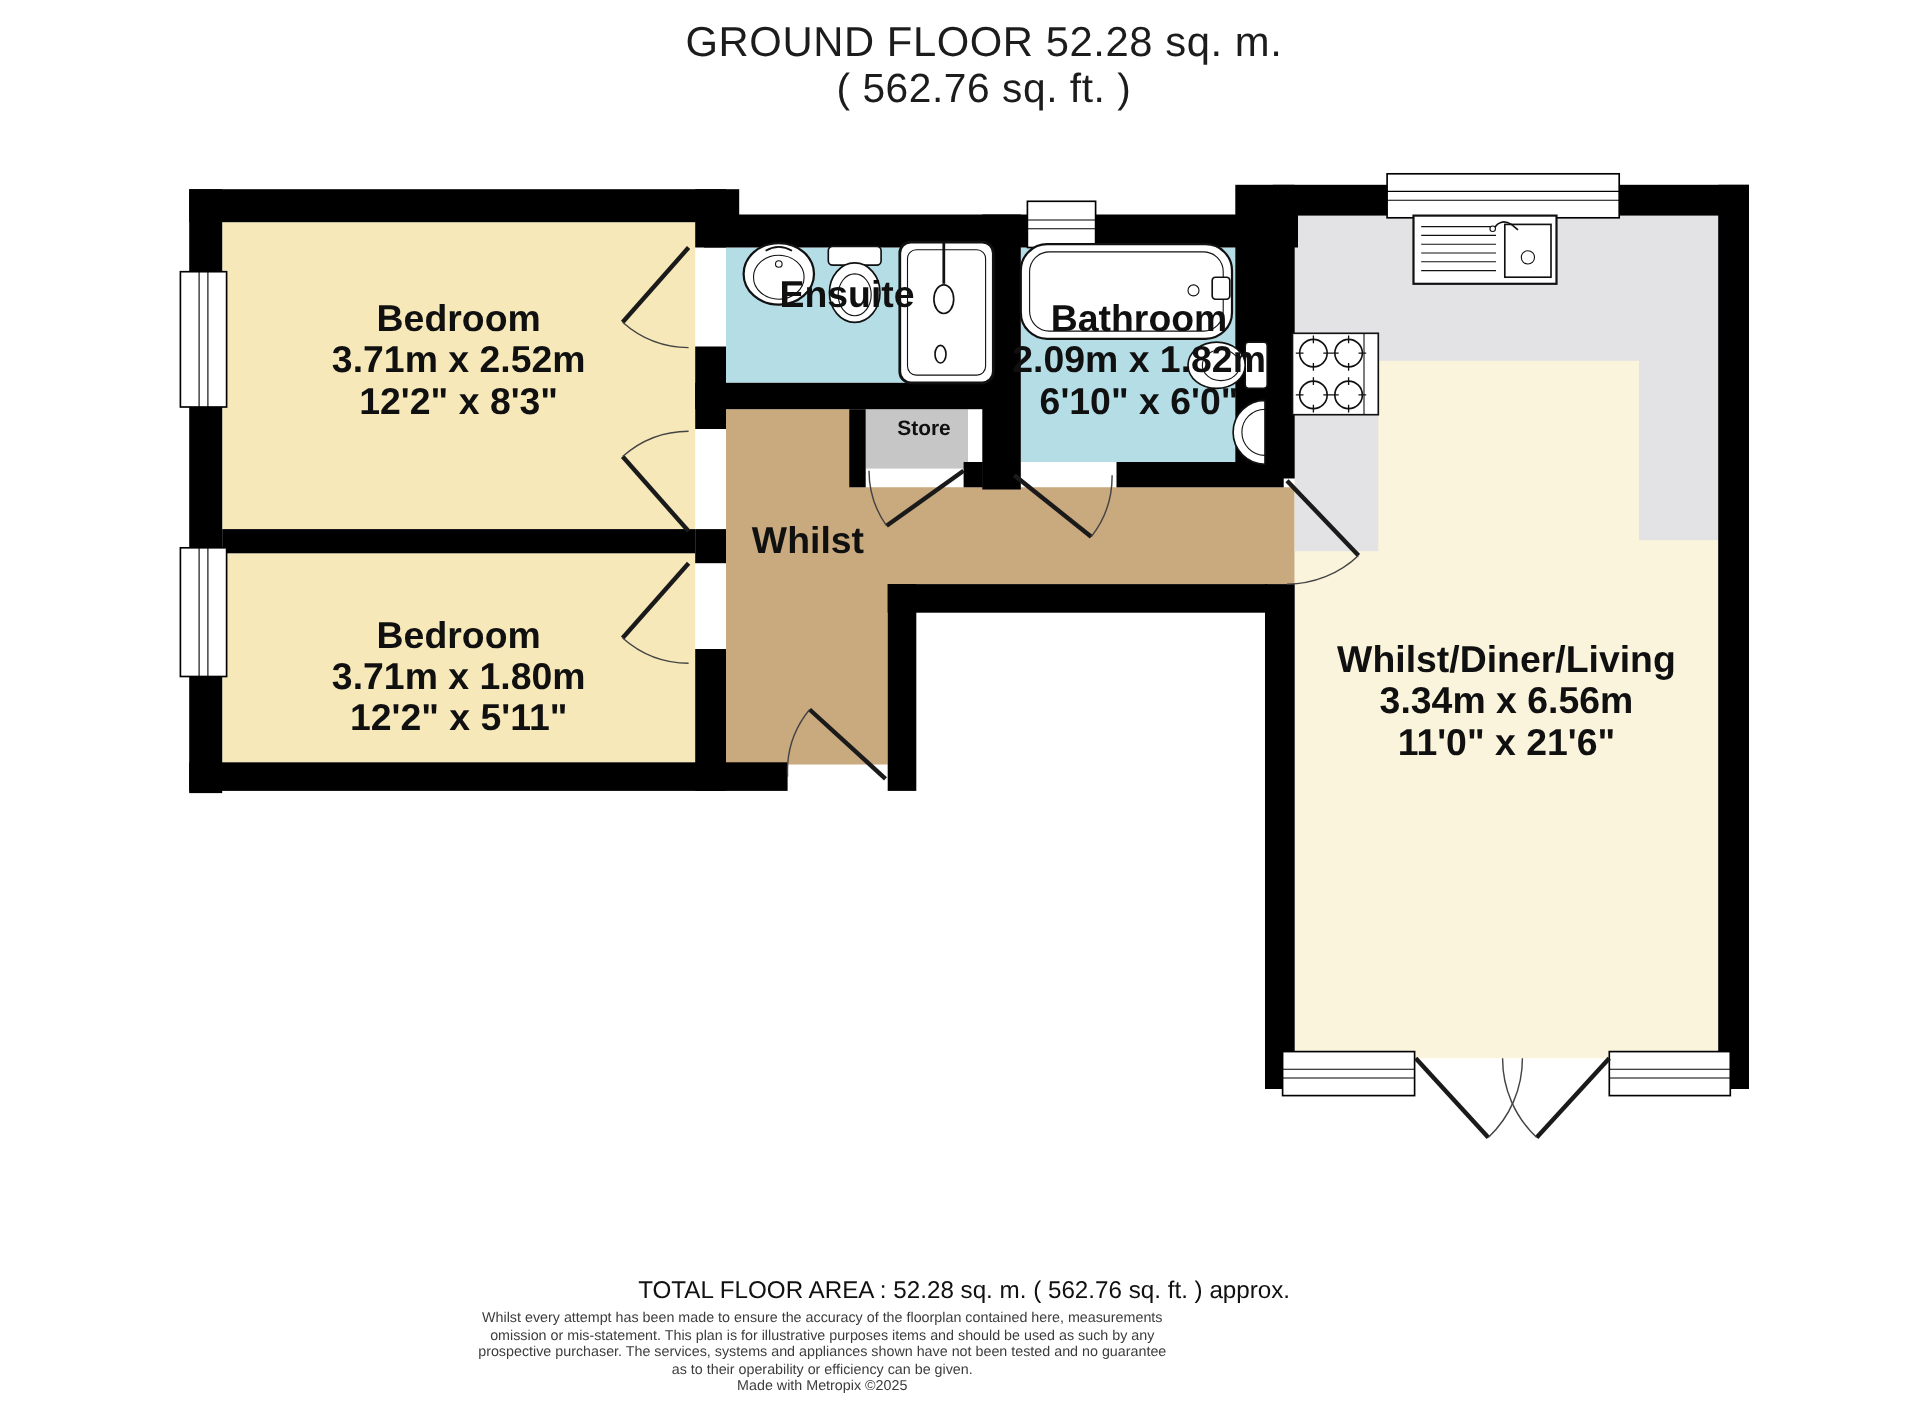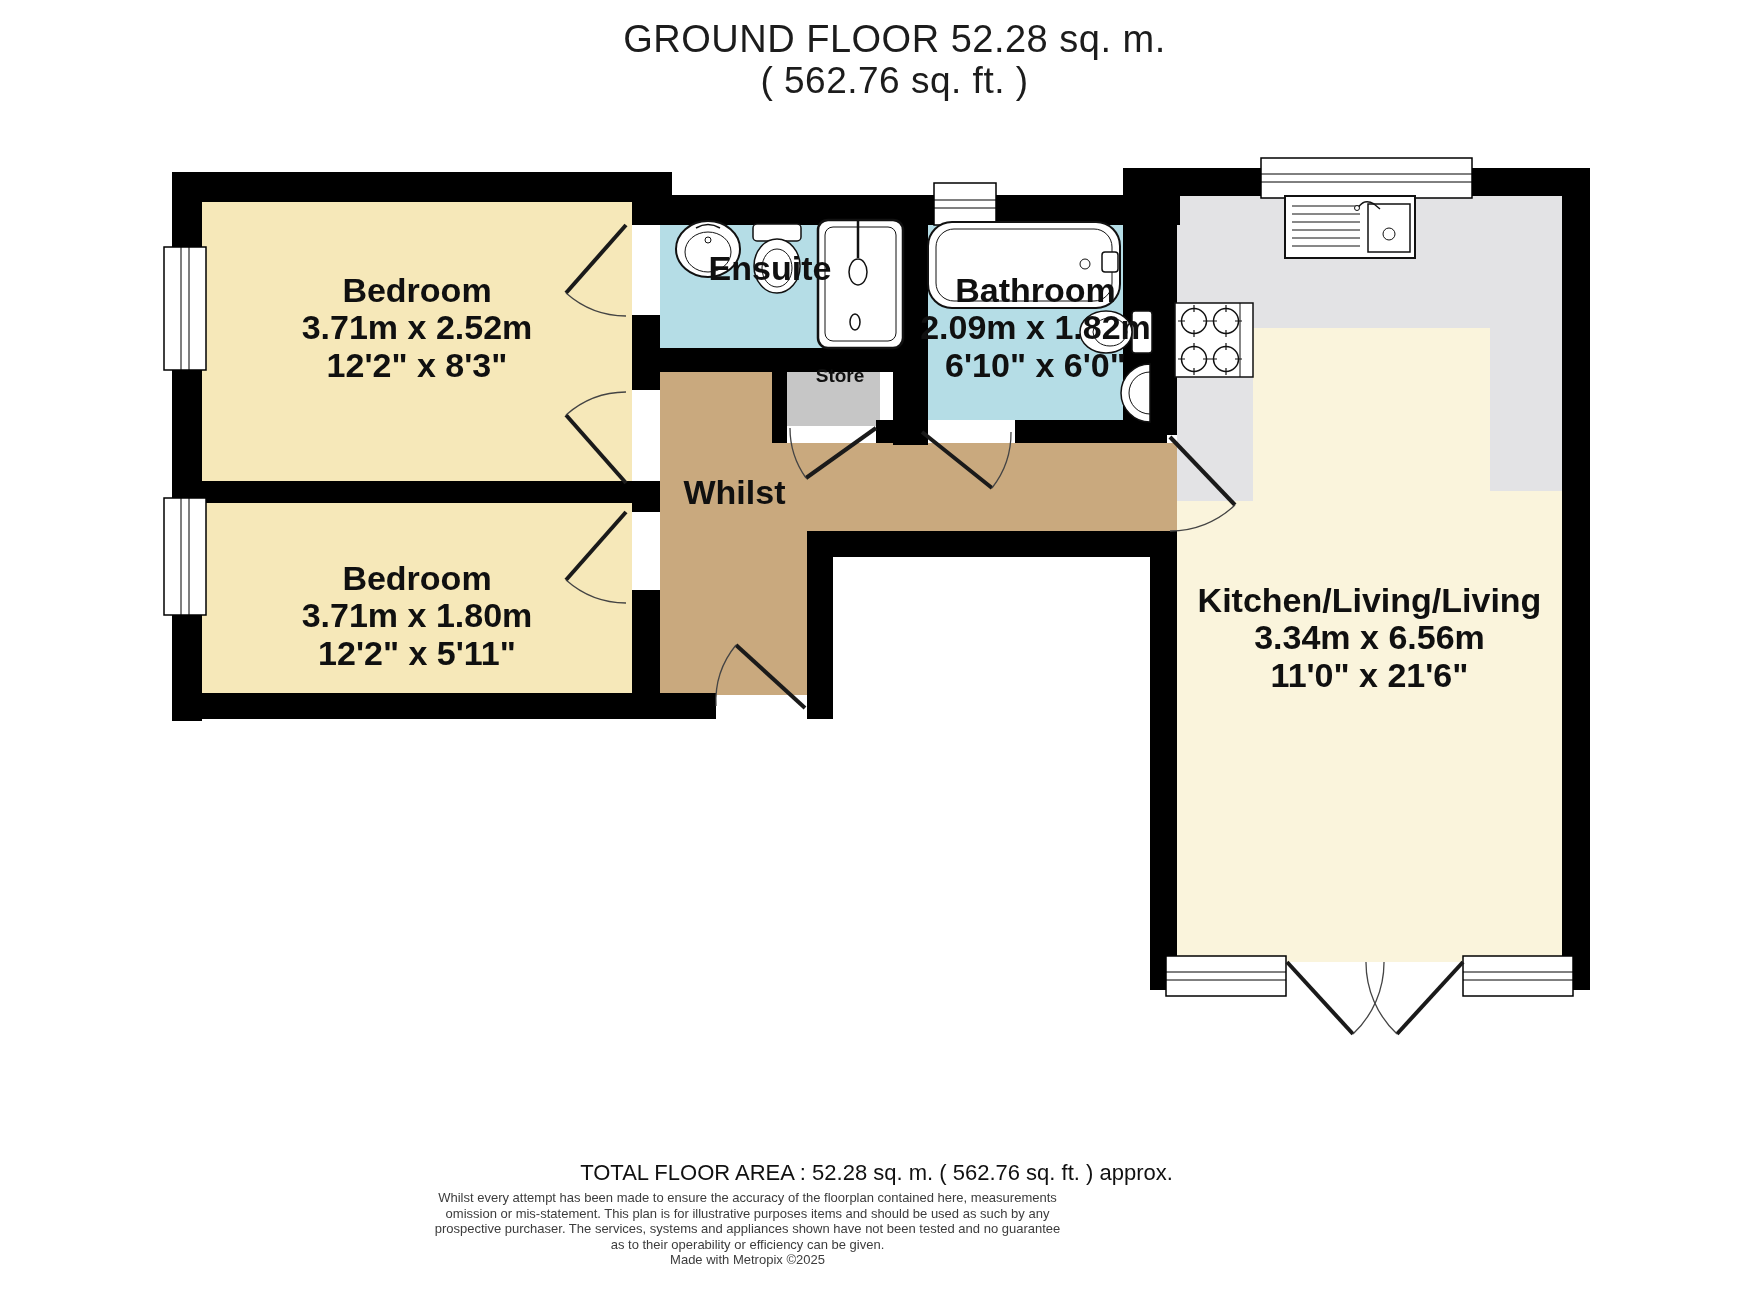--- a/index.html
+++ b/index.html
@@ -229,26 +229,26 @@
   <div class="lbl f34" style="left:913px;top:272px;width:245px;">
     <div>Bathroom</div>
     <div>2.09m x 1.82m</div>
     <div>6'10" x 6'0"</div>
   </div>
 
   <div class="lbl f34" style="left:637px;top:474px;width:195px;">
     <div>Whilst</div>
   </div>
 
-  <div class="lbl f19" style="left:787px;top:366px;width:106px;">
+  <div class="lbl f19" style="left:787px;top:380px;width:106px;">
     <div>Store</div>
   </div>
 
   <div class="lbl f34" style="left:1177px;top:582px;width:385px;">
-    <div>Kitchen/Living/Living</div>
+    <div>Whilst/Diner/Living</div>
     <div>3.34m x 6.56m</div>
     <div>11'0" x 21'6"</div>
   </div>
 
   <div class="total-line">TOTAL FLOOR AREA : 52.28 sq. m. ( 562.76 sq. ft. ) approx.</div>
 
   <div class="disclaimer">
     <div>Whilst every attempt has been made to ensure the accuracy of the floorplan contained here, measurements</div>
     <div>omission or mis-statement. This plan is for illustrative purposes items and should be used as such by any</div>
     <div>prospective purchaser. The services, systems and appliances shown have not been tested and no guarantee</div>

